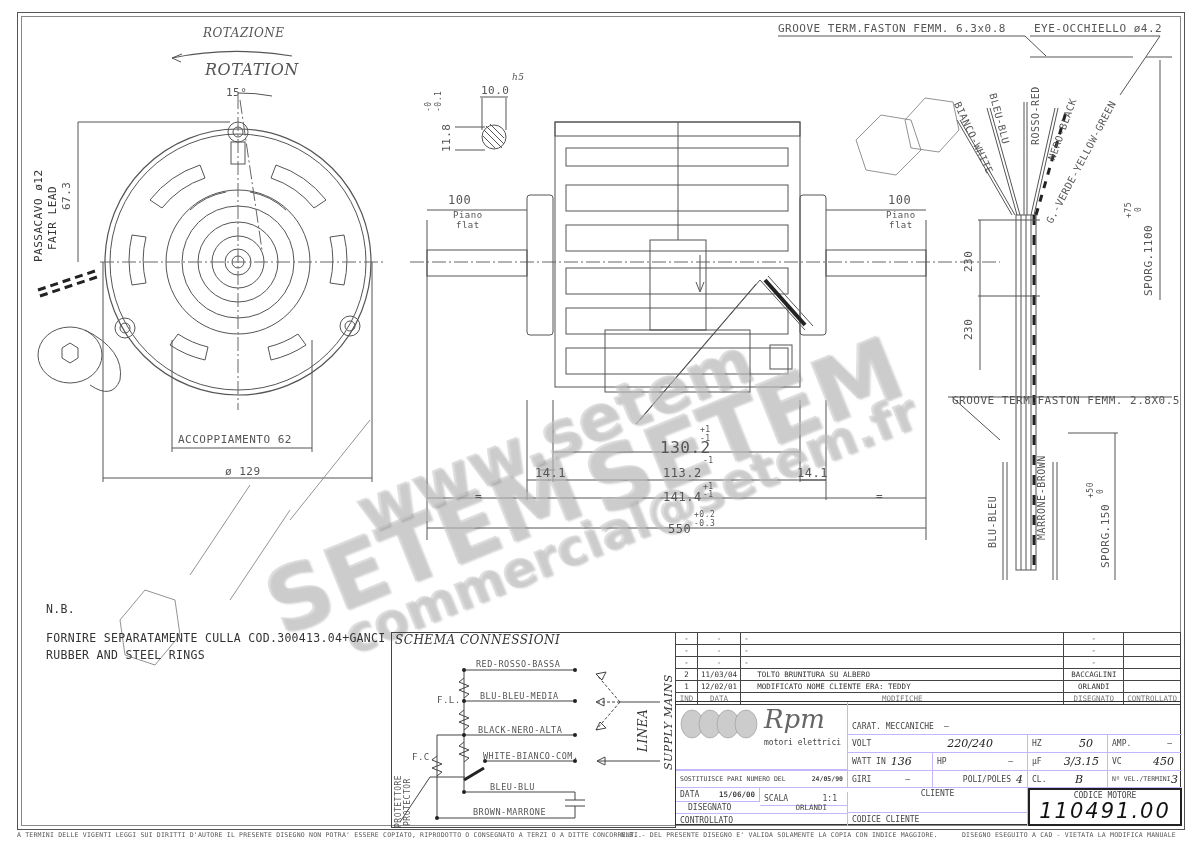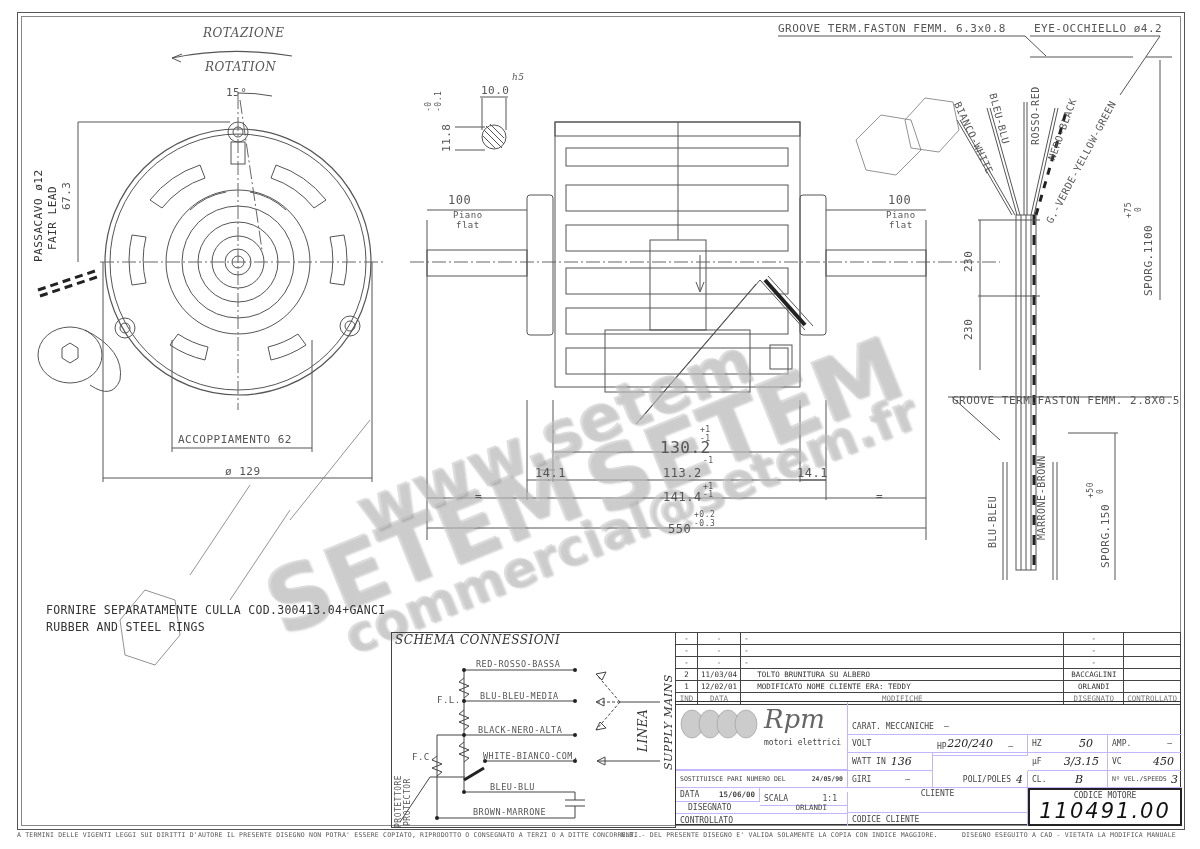--- a/index.html
+++ b/index.html
@@ -207,21 +207,21 @@
     </g>
   </g>
 </svg>
 
 <div class="wm" style="left:250px;top:560px;font-size:88px;transform:rotate(-22deg);">SETEM</div>
 <div class="wm" style="left:570px;top:440px;font-size:88px;transform:rotate(-22deg);">SETEM</div>
 <div class="wm" style="left:345px;top:480px;font-size:64px;transform:rotate(-22deg);">www.setem</div>
 <div class="wm" style="left:335px;top:612px;font-size:50px;transform:rotate(-22deg);">commercial@setem.fr</div>
 
 <div class="t it" style="left:203px;top:26px;font-size:12px;">ROTAZIONE</div>
-<div class="t it" style="left:205px;top:60px;font-size:12px;">ROTATION</div>
+<div class="t it" style="left:205px;top:60px;font-size:16px;">ROTATION</div>
 <div class="t" style="left:226px;top:86px;">15°</div>
 
 <div class="t rot" style="left:32px;top:262px;transform:rotate(-90deg);font-size:11px;color:#333;">PASSACAVO ø12</div>
 <div class="t rot" style="left:46px;top:250px;transform:rotate(-90deg);font-size:11px;color:#333;">FAIR LEAD</div>
 <div class="t rot" style="left:60px;top:210px;transform:rotate(-90deg);">67.3</div>
 <div class="t" style="left:178px;top:433px;">ACCOPPIAMENTO 62</div>
 <div class="t" style="left:225px;top:465px;">ø 129</div>
 
 <div class="t" style="left:481px;top:84px;">10.0</div>
 <div class="t it" style="left:512px;top:72px;font-size:9px;">h5</div>
@@ -265,20 +265,21 @@
 <div class="t rot" style="left:1124px;top:218px;transform:rotate(-90deg);font-size:8px;">+75</div>
 <div class="t rot" style="left:1134px;top:212px;transform:rotate(-90deg);font-size:8px;">0</div>
 <div class="t" style="left:952px;top:394px;">GROOVE TERM.FASTON FEMM. 2.8X0.5</div>
 <div class="t rot" style="left:987px;top:548px;transform:rotate(-90deg);font-size:10px;">BLU-BLEU</div>
 <div class="t rot" style="left:1036px;top:540px;transform:rotate(-90deg);font-size:10px;">MARRONE-BROWN</div>
 <div class="t rot" style="left:1099px;top:568px;transform:rotate(-90deg);">SPORG.150</div>
 <div class="t rot" style="left:1086px;top:498px;transform:rotate(-90deg);font-size:8px;">+50</div>
 <div class="t rot" style="left:1096px;top:494px;transform:rotate(-90deg);font-size:8px;">0</div>
 
 <div style="position:absolute;left:46px;top:602px;">
+  <div class="t note" style="position:static;margin-bottom:14px;">N.B.</div>
   <div class="t note" style="position:static;line-height:16.5px;">FORNIRE SEPARATAMENTE CULLA COD.300413.04+GANCI</div>
   <div class="t note" style="position:static;line-height:16.5px;">RUBBER AND STEEL RINGS</div>
 </div>
 
 <div class="schema"></div>
 <div class="t it" style="left:395px;top:633px;font-size:12px;color:#333;">SCHEMA CONNESSIONI</div>
 <div class="t" style="left:476px;top:659px;font-size:8.5px;">RED-ROSSO-BASSA</div>
 <div class="t" style="left:480px;top:691px;font-size:8.5px;">BLU-BLEU-MEDIA</div>
 <div class="t" style="left:478px;top:725px;font-size:8.5px;">BLACK-NERO-ALTA</div>
 <div class="t" style="left:483px;top:751px;font-size:8.5px;">WHITE-BIANCO-COM.</div>
@@ -375,21 +376,21 @@
   </div>
   <div class="cell" style="left:432px;top:33px;width:74px;height:18px;border-width:0 0 1px 0;">
     <span>AMP.</span>
       <span style="margin-left:auto;margin-right:6px;">—</span>
   </div>
 
   <div class="cell" style="left:172px;top:51px;width:85px;height:18px;border-width:0 1px 1px 0;gap:5px;">
     <span>WATT IN</span>
       <span class="val">136</span>
   </div>
-  <div class="cell" style="left:257px;top:36px;width:95px;height:18px;border-width:0 1px 1px 0;gap:20px;">
+  <div class="cell" style="left:257px;top:51px;width:95px;height:18px;border-width:0 1px 1px 0;gap:20px;">
     <span>HP</span>
       <span style="margin-left:auto;margin-right:10px;">—</span>
   </div>
   <div class="cell" style="left:352px;top:51px;width:80px;height:18px;border-width:0 1px 1px 0;">
     <span>µF</span>
       <span class="val" style="margin-left:auto;margin-right:4px;">3/3.15</span>
   </div>
   <div class="cell" style="left:432px;top:51px;width:74px;height:18px;border-width:0 0 1px 0;">
     <span>VC</span>
       <span class="val" style="margin-left:auto;margin-right:4px;">450</span>
@@ -405,21 +406,21 @@
   </div>
   <div class="cell" style="left:257px;top:69px;width:95px;height:17px;border-width:0 1px 1px 0;">
     <span style="margin-left:auto;">POLI/POLES</span>
       <span class="val" style="margin-left:5px;">4</span>
   </div>
   <div class="cell" style="left:352px;top:69px;width:80px;height:17px;border-width:0 1px 1px 0;">
     <span>CL.</span>
       <span class="val" style="margin-left:auto;margin-right:20px;">B</span>
   </div>
   <div class="cell" style="left:432px;top:69px;width:74px;height:17px;border-width:0 0 1px 0;font-size:6.5px;">
-    <span>Nº VEL./SPEEDS</span>
+    <span>Nº VEL./TERMINI</span>
       <span class="val" style="margin-left:auto;">3</span>
   </div>
 
   <div class="cell" style="left:0;top:86px;width:84px;height:14px;border-width:0 1px 1px 0;">
     <span>DATA</span>
       <span style="margin-left:auto;font-weight:bold;font-size:7.5px;">15/06/00</span>
   </div>
   <div class="cell" style="left:84px;top:90px;width:88px;height:14px;border-width:0 1px 1px 0;">
     <span>SCALA</span>
       <span style="margin-left:auto;margin-right:6px;">1:1</span>

